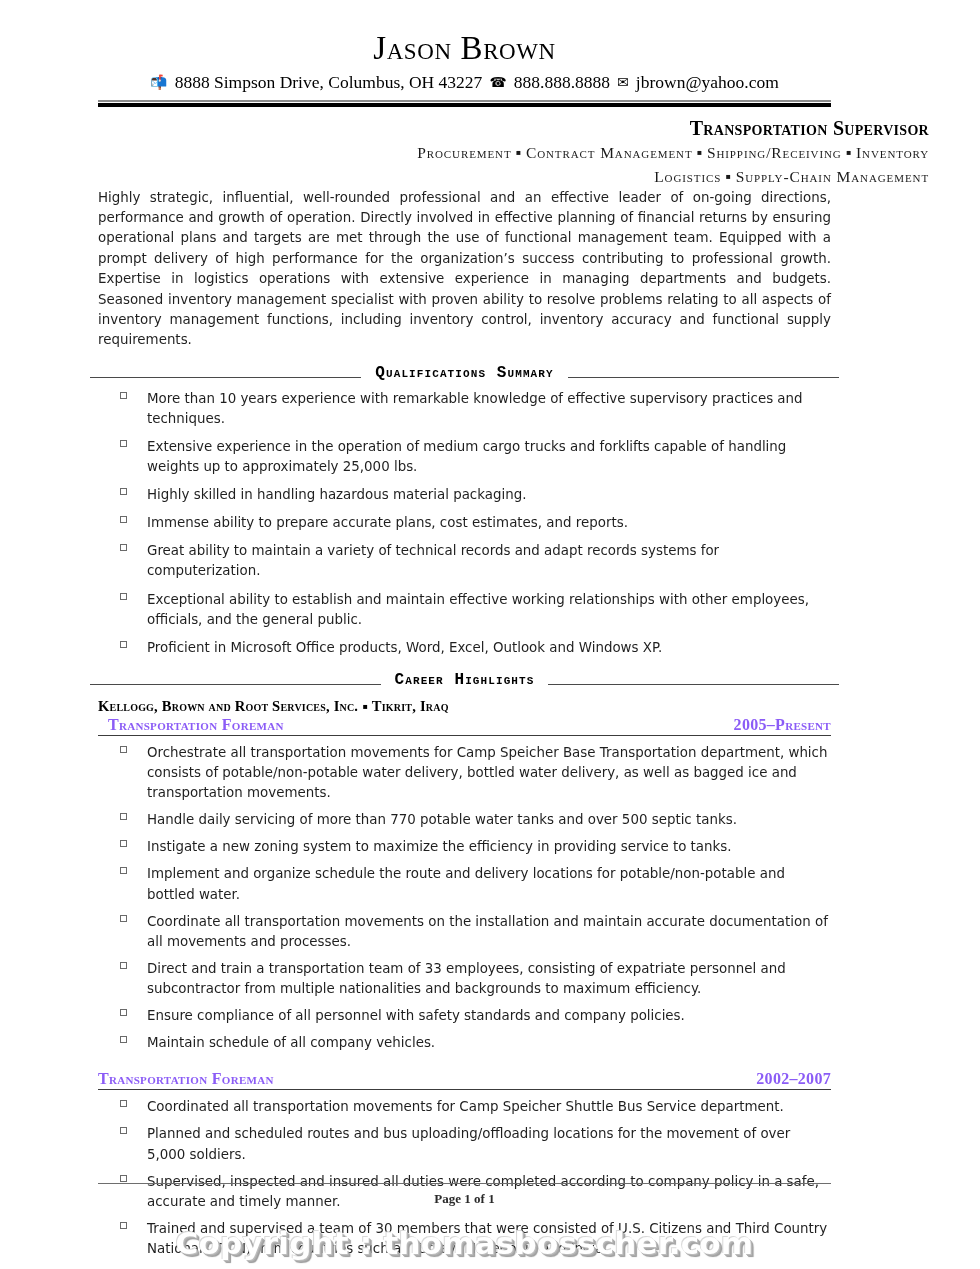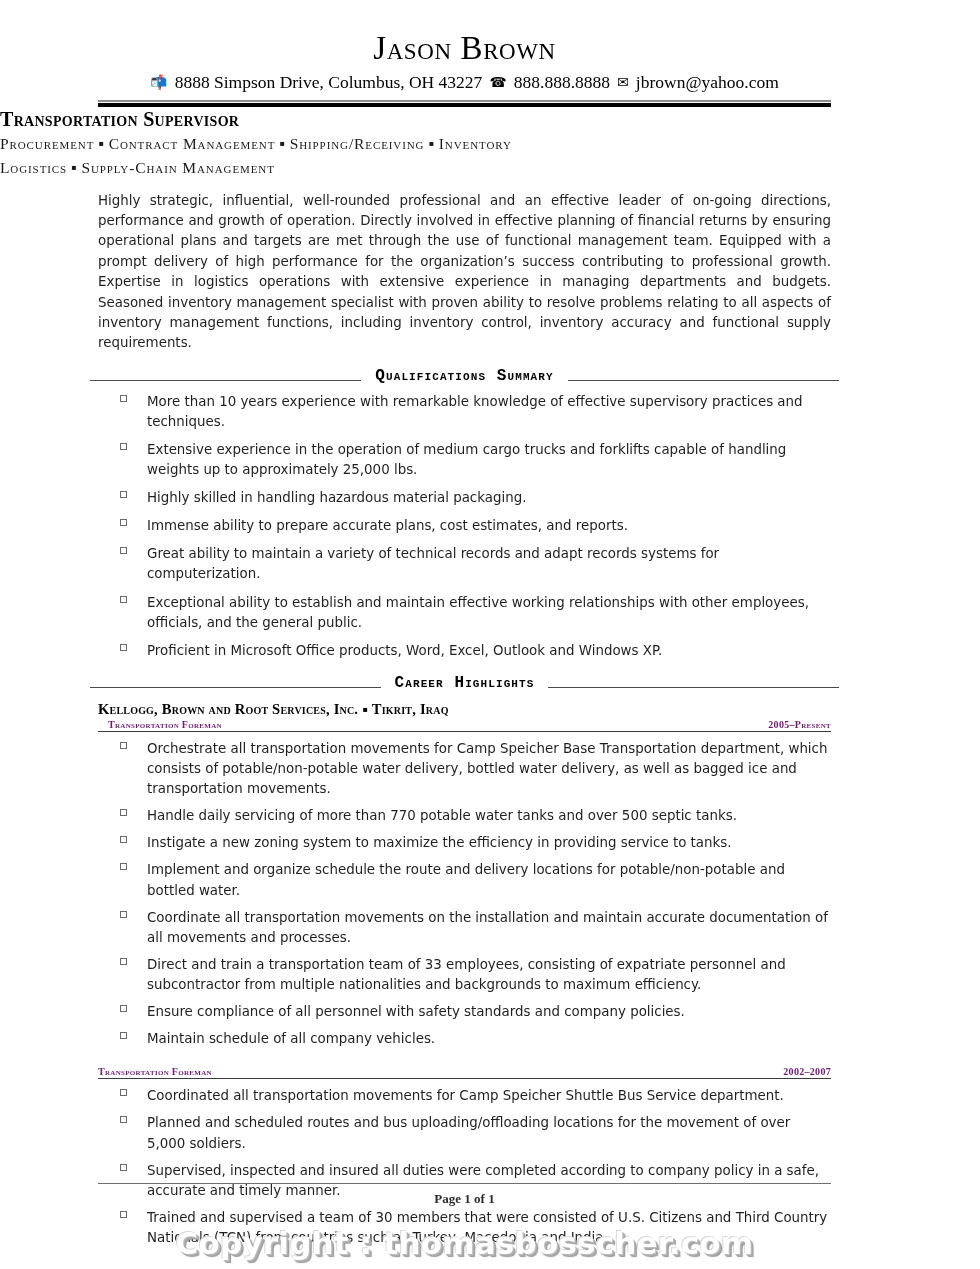--- a/index.html
+++ b/index.html
@@ -59,21 +59,22 @@
     background: #8d8d8d;
   }
   .rule-double .gap { height: 1px; background: #ffffff; }
   .rule-double .thick {
     height: 4px;
     background: #000000;
   }
 
   
   .titleblock {
-    text-align: left;
+    text-align: right;
+    margin-top: 9px;
   }
   .job-title {
     font-family: "Liberation Serif", "DejaVu Serif", serif;
     font-variant: small-caps;
     font-weight: bold;
     font-size: 20px;
     letter-spacing: 0.3px;
     color: #000;
     line-height: 1.2;
   }
@@ -88,21 +89,21 @@
   }
   .specialties .sq {
     font-family: "DejaVu Sans", sans-serif;
     font-size: 8px;
     vertical-align: 3px;
     padding: 0 4px;
   }
 
   
   .summary {
-    margin: 12px 98px 0 98px;
+    margin: 0 98px 0 98px;
     font-size: 13.4px;
     line-height: 1.52;
     text-align: justify;
     color: #1f1f1f;
   }
 
   
   .section-head {
     display: flex;
     align-items: flex-end;
@@ -176,23 +177,23 @@
     align-items: baseline;
     border-bottom: 1.5px solid #3c3c3c;
     padding-bottom: 1px;
   }
   .role-row.indent { padding-left: 10px; }
   .role-row .role,
   .role-row .dates {
     font-family: "Liberation Serif", "DejaVu Serif", serif;
     font-variant: small-caps;
     font-weight: bold;
-    font-size: 10px;
+    font-size: 16px;
     letter-spacing: 0.3px;
-    color: #701a75;
+    color: #8b5cf6;
     white-space: nowrap;
   }
   .spacer-sm { height: 9px; }
 
   
   .footer {
     position: absolute;
     left: 98px;
     right: 98px;
     bottom: 62px;

